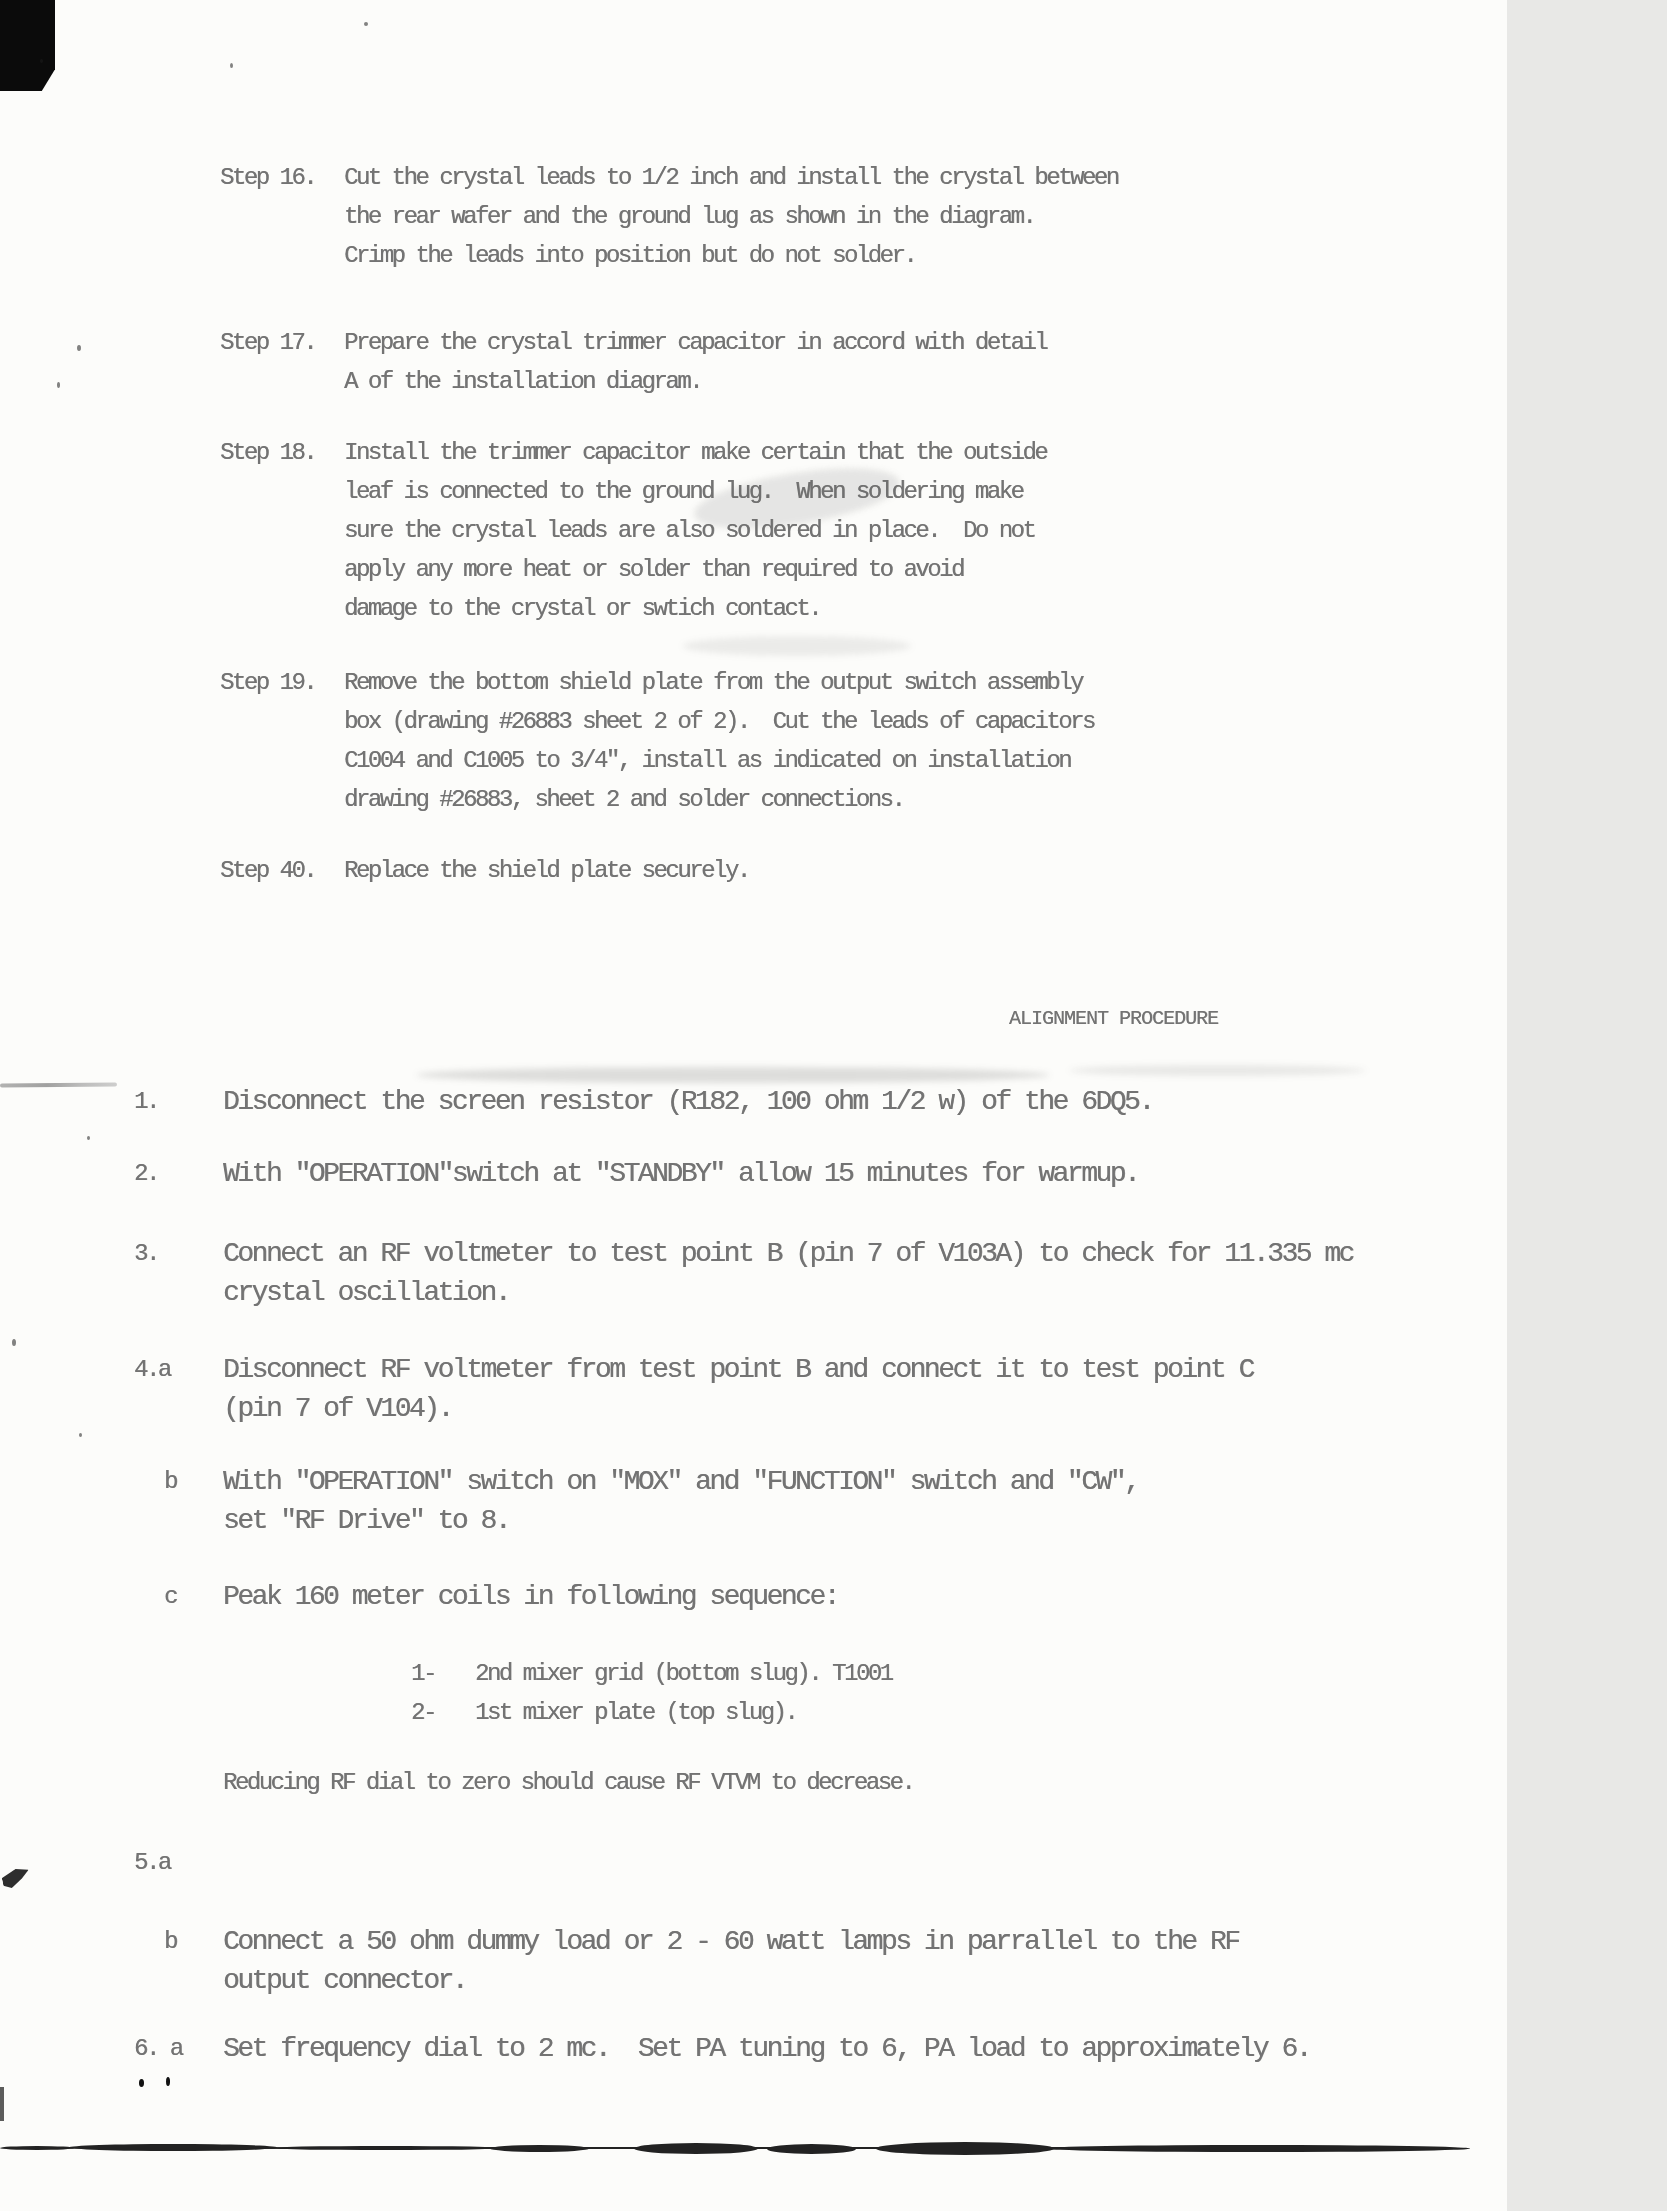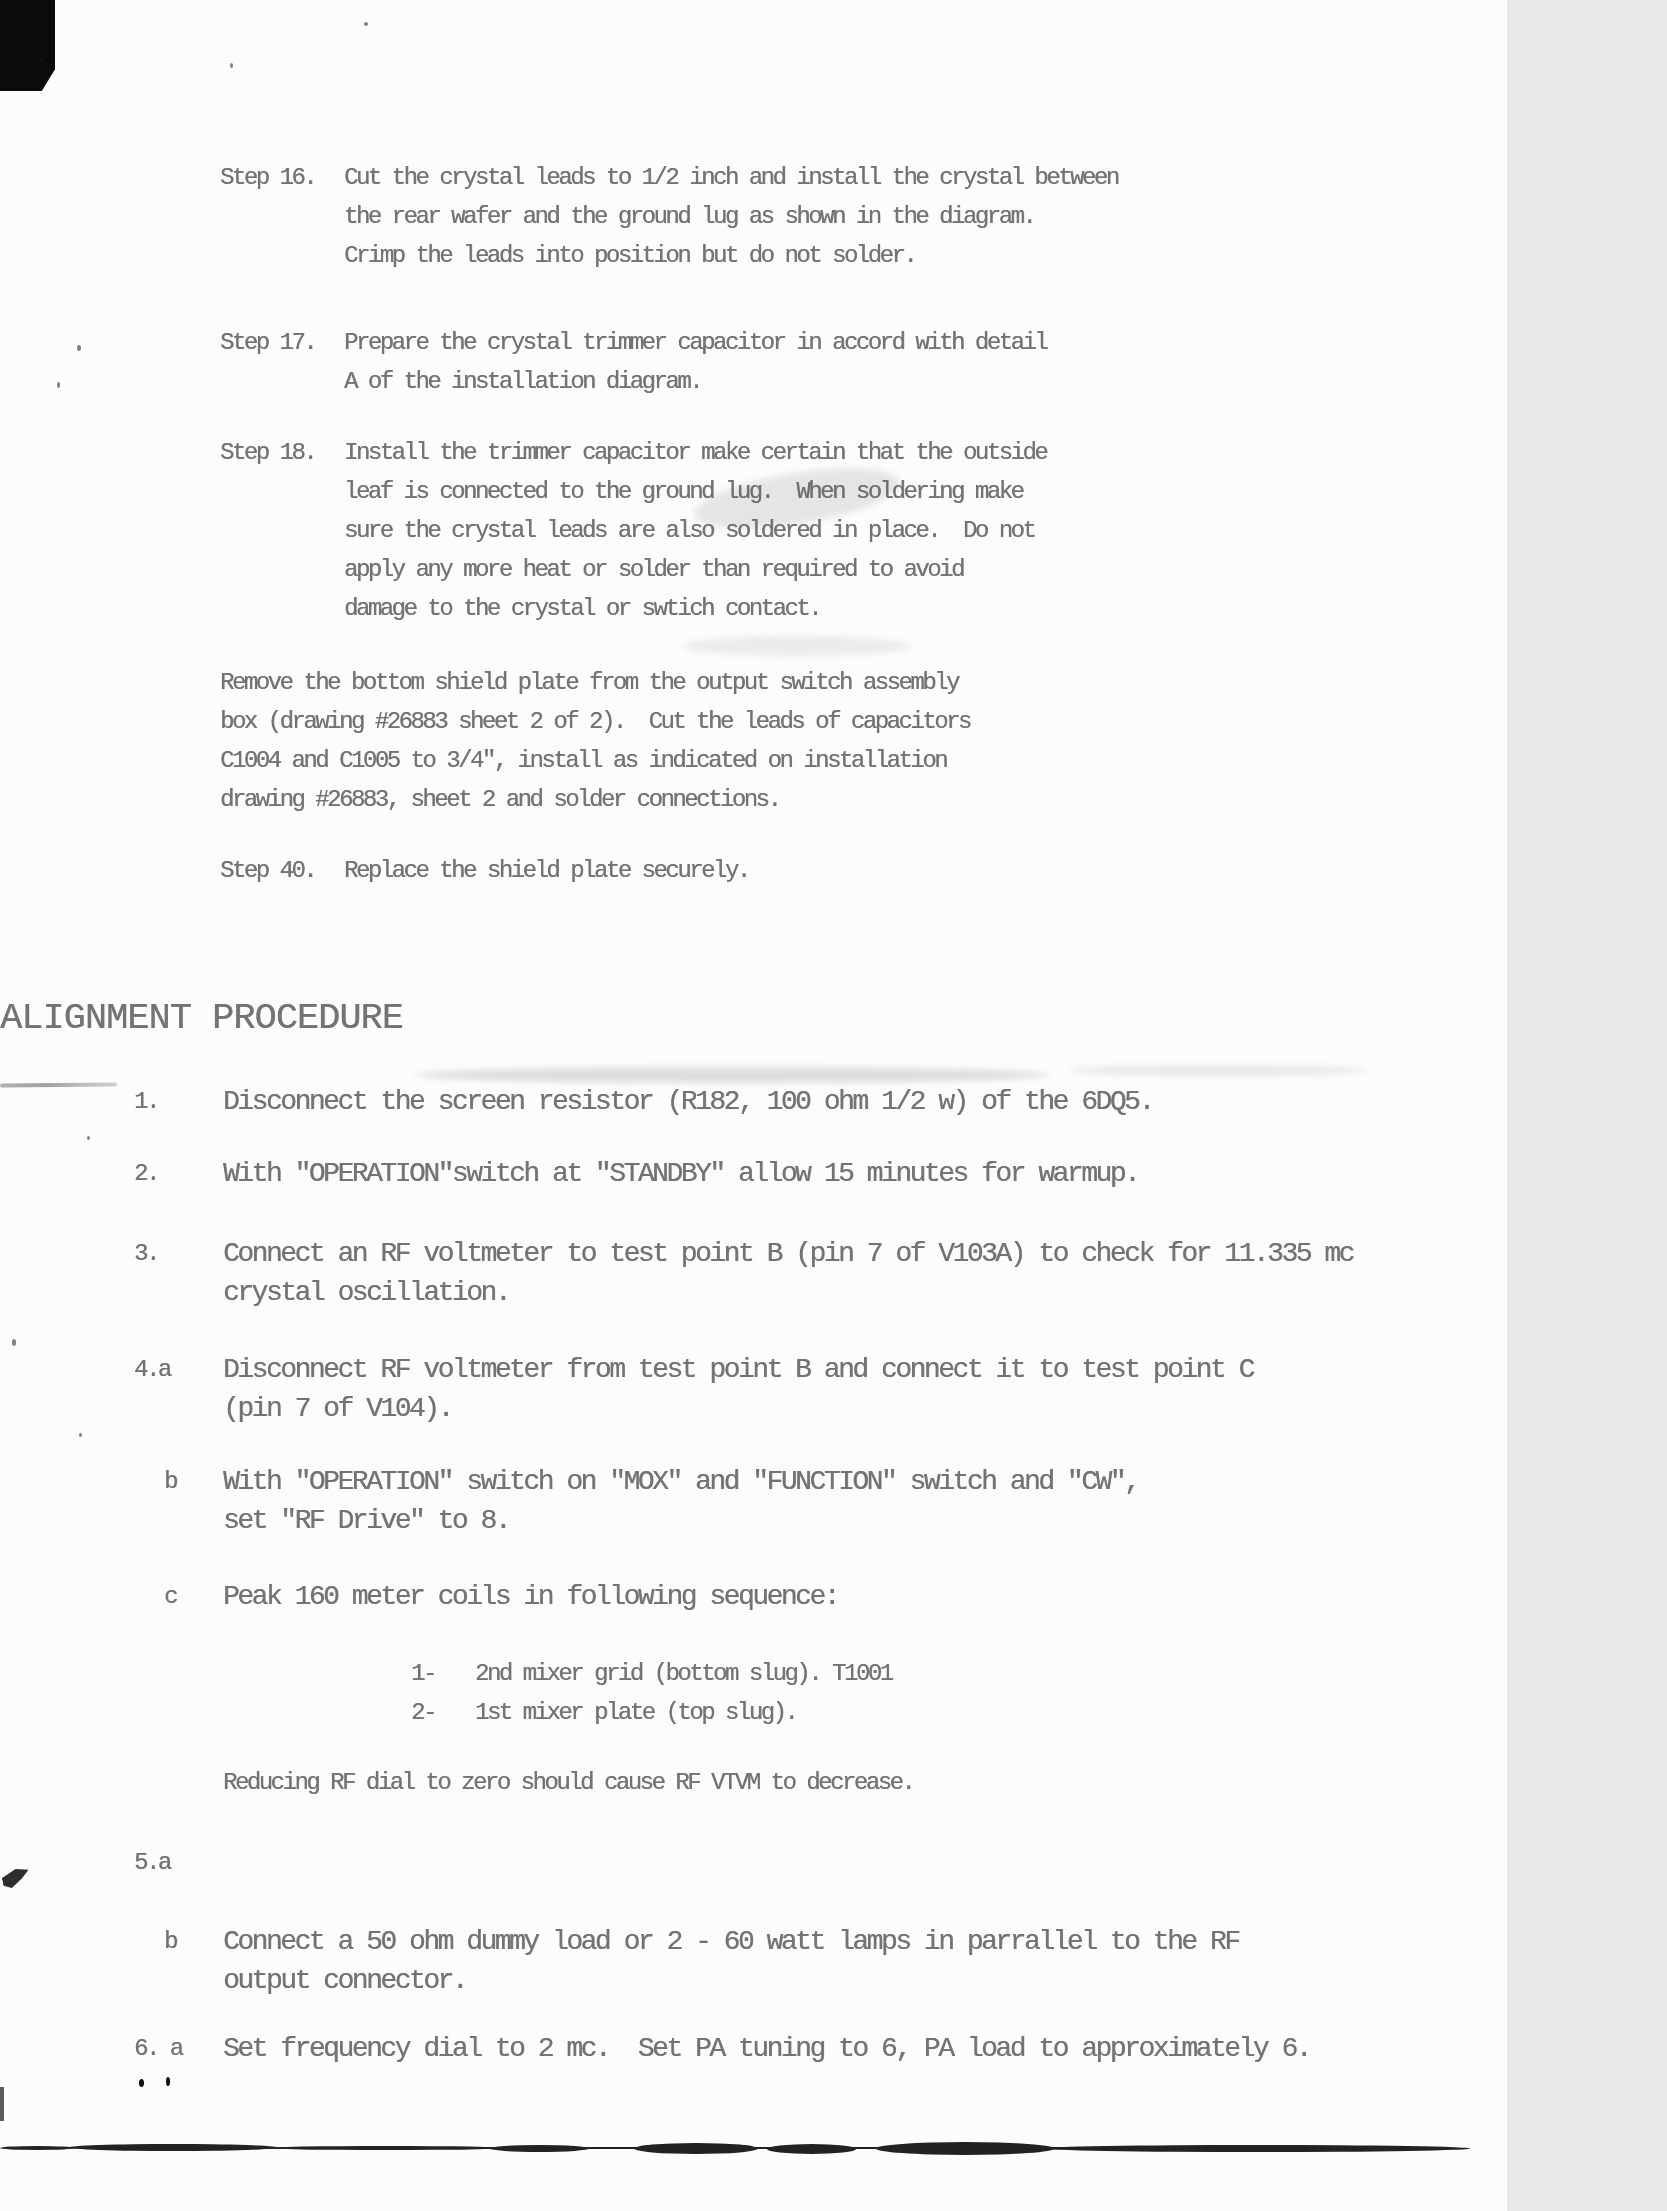--- a/index.html
+++ b/index.html
@@ -13,22 +13,22 @@
     text-shadow:0.4px 0.4px 0 rgba(20,20,20,0.45);
   }
   .pre{white-space:pre;}
   
   .steps{padding-top:158px;}
   .step-row{display:flex;margin-left:220px;}
   .step-label{width:124px;flex:0 0 124px;font-size:24px;line-height:39px;letter-spacing:-2.5px;}
   .step-text{font-size:24px;line-height:39px;letter-spacing:-2.5px;width:891px;}
   
   .heading{
-    width:1218px;text-align:left;
-    font-size:37px;line-height:39px;letter-spacing:-1px;
+    width:1218px;text-align:right;
+    font-size:20px;line-height:39px;letter-spacing:-1px;
   }
   
   .item-row{display:flex;margin-left:134px;}
   .item-label{width:89px;flex:0 0 89px;font-size:24px;line-height:39px;letter-spacing:-2.5px;}
   .item-row.sub .item-label{padding-left:30px;box-sizing:border-box;}
   .item-text{font-size:28px;line-height:39px;letter-spacing:-2.5px;width:1020px;}
   
   .subitem-row{display:flex;margin-left:411px;}
   .subitem-label{width:64px;flex:0 0 64px;font-size:24px;line-height:39px;letter-spacing:-2.5px;}
   .subitem-text{font-size:24px;line-height:39px;letter-spacing:-2.5px;}
@@ -93,20 +93,21 @@
     <div class="step-row" style="margin-bottom:35px">
       <div class="step-label pre">Step 18.</div>
       <div class="step-text pre">Install the trimmer capacitor make certain that the outside
 leaf is connected to the ground lug.  When soldering make
 sure the crystal leads are also soldered in place.  Do not
 apply any more heat or solder than required to avoid
 damage to the crystal or swtich contact.</div>
     </div>
 
     <div class="step-row" style="margin-bottom:32px">
+      <div class="step-label pre">Step 19.</div>
       <div class="step-text pre">Remove the bottom shield plate from the output switch assembly
 box (drawing #26883 sheet 2 of 2).  Cut the leads of capacitors
 C1004 and C1005 to 3/4", install as indicated on installation
 drawing #26883, sheet 2 and solder connections.</div>
     </div>
 
     <div class="step-row" style="margin-bottom:109px">
       <div class="step-label pre">Step 40.</div>
       <div class="step-text pre">Replace the shield plate securely.</div>
     </div>

